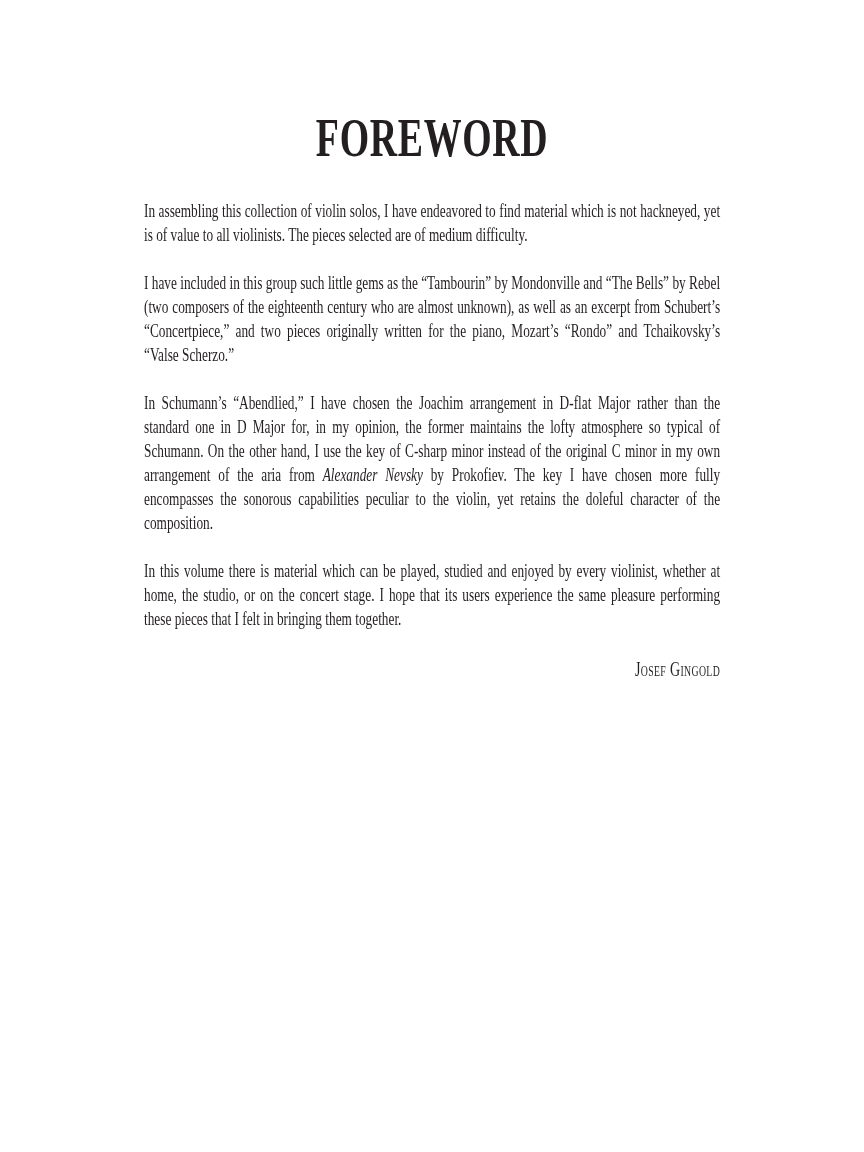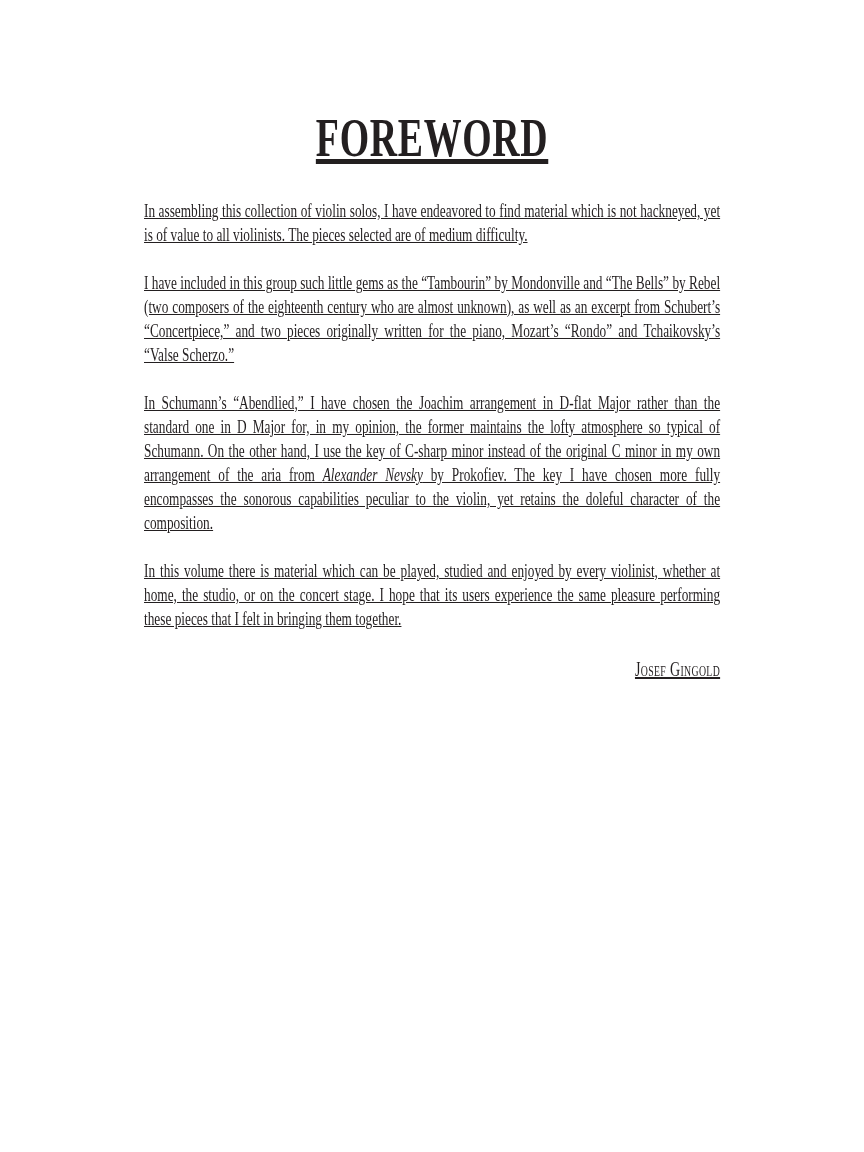--- a/index.html
+++ b/index.html
@@ -11,21 +11,20 @@
     background: #ffffff;
   }
   .page {
     position: relative;
     width: 728px;
     height: 1152px;
     background: var(--paper);
     overflow: hidden;
     font-family: "Liberation Serif", "DejaVu Serif", serif;
     color: var(--ink);
-    text-decoration: underline;
   }
   
   .column {
     margin-left: 144px;
     width: 823px;
     transform: scaleX(0.7);
     transform-origin: top left;
   }
   .title {
     font-weight: bold;

